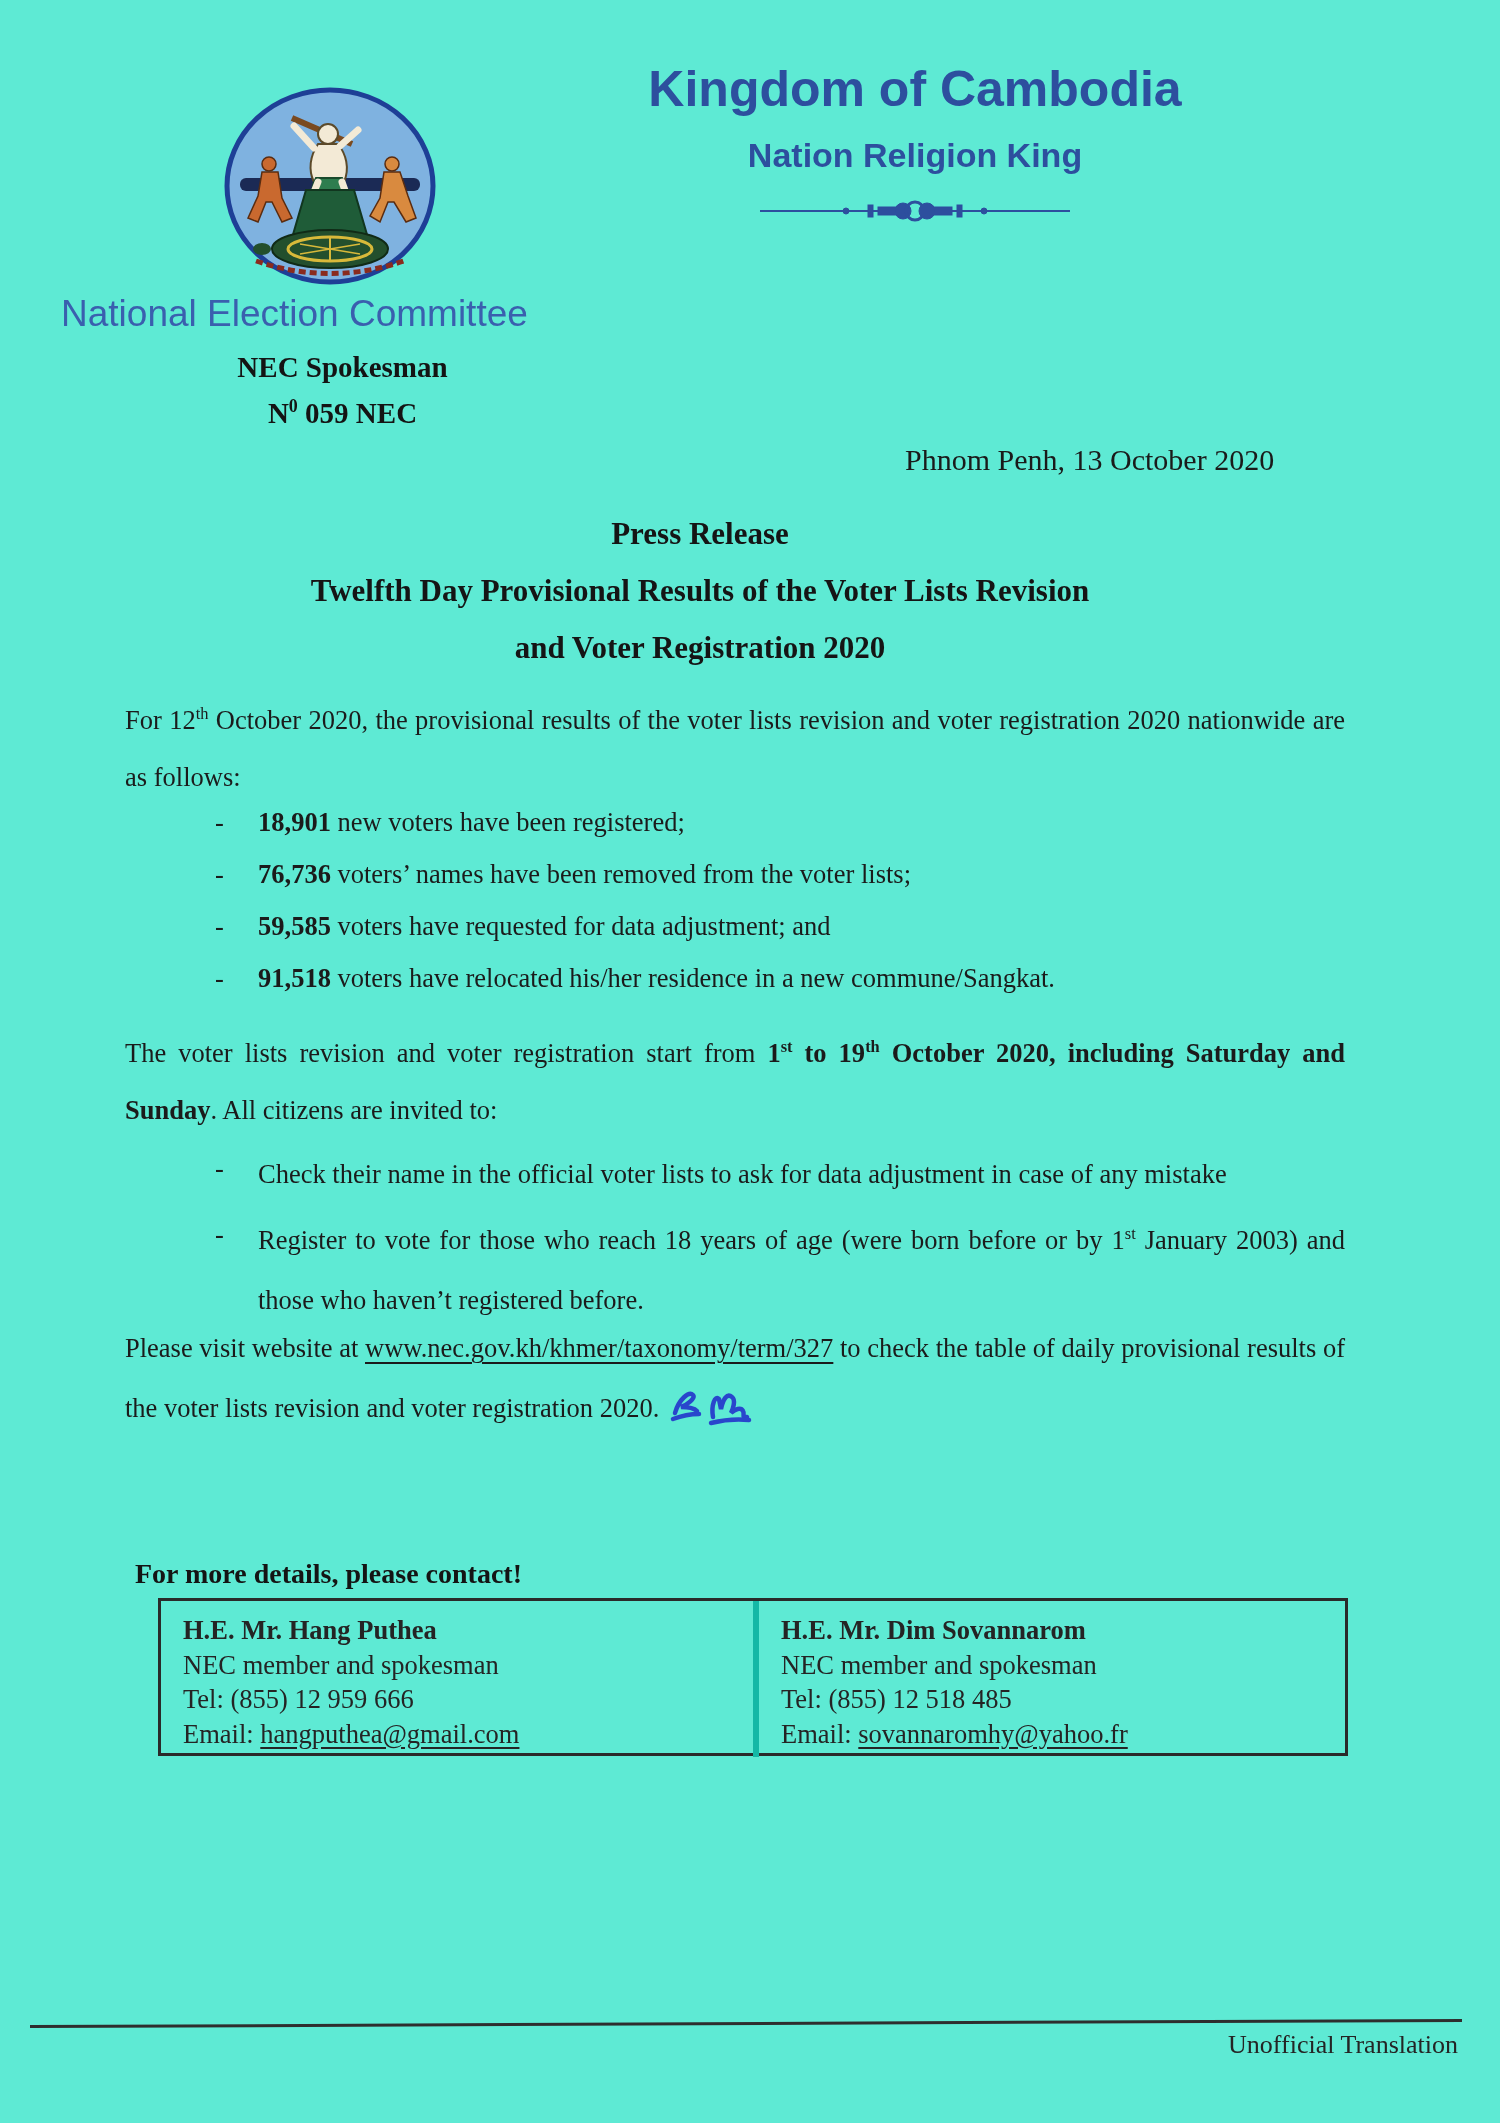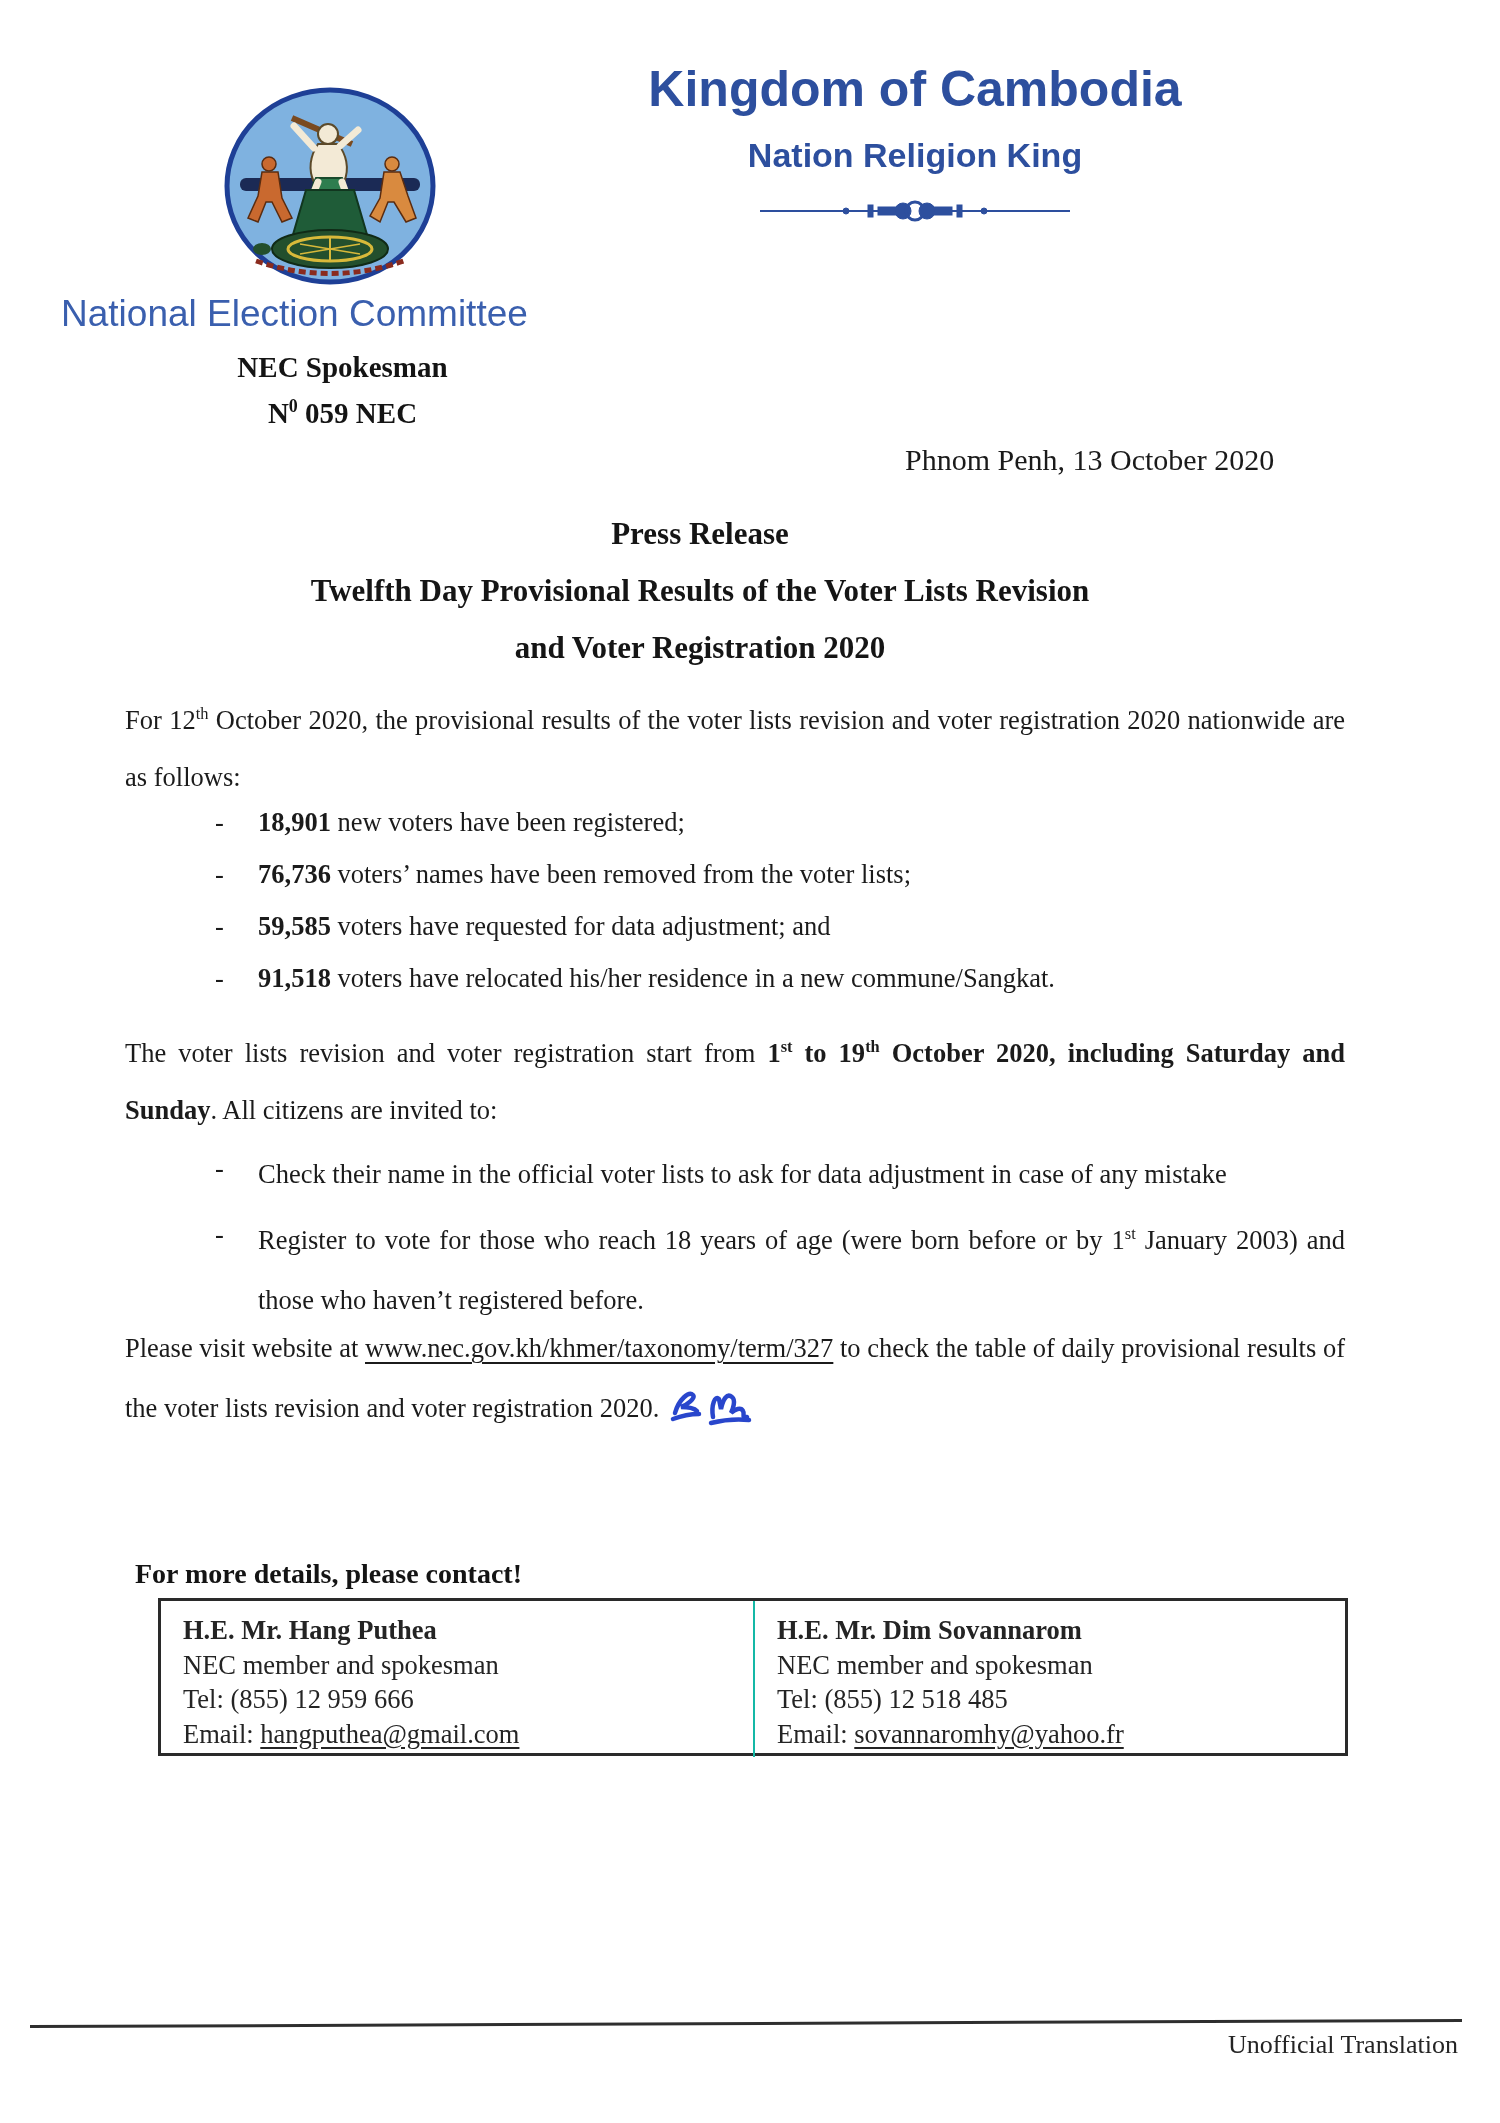--- a/index.html
+++ b/index.html
@@ -1,19 +1,19 @@
 <!DOCTYPE html>
 <html><head>
 <meta charset="utf-8">
 <style>
   html,body{margin:0;padding:0;background:#e8e8e8;}
   .page{
     position:relative;
     width:1500px;height:2123px;
-    background:#ffffff;
+    background:#5eead4;
     font-family:"Liberation Serif","DejaVu Serif",serif;
     color:#1c1c1c;
     overflow:hidden;
     margin:0 auto;
   }
   
   .emblem{position:absolute;left:222px;top:86px;width:216px;height:200px;}
   .kingdom-block{
     position:absolute;left:585px;top:60px;width:660px;text-align:center;
     font-family:"Liberation Sans","DejaVu Sans",sans-serif;color:#2d4f9e;
@@ -57,21 +57,21 @@
   b,.bold{font-weight:bold;}
   .weblink{text-decoration:underline;text-underline-offset:5px;color:#1b1b1b;cursor:pointer;}
   .sig{display:inline-block;vertical-align:-14px;margin-left:10px;}
   
   .contact-heading{position:absolute;left:135px;top:1558px;font-weight:bold;font-size:28px;color:#141414;}
   .contact-table{
     position:absolute;left:158px;top:1598px;width:1190px;height:158px;
     border:3px solid #2a2a2a;display:grid;grid-template-columns:1fr 1fr;box-sizing:border-box;
   }
   .contact-card{padding:12px 12px 6px 22px;font-size:26.5px;line-height:34.5px;color:#242424;}
-  .contact-card + .contact-card{border-left:2px solid #14b8a6;}
+  .contact-card + .contact-card{border-left:6px solid #14b8a6;}
   .contact-name{font-weight:bold;}
   .email-link{text-decoration:underline;text-underline-offset:4px;color:#242424;cursor:pointer;}
   
   .footer-rule{position:absolute;left:30px;top:2022px;width:1432px;height:3px;background:#2e2e2e;transform:rotate(-0.25deg);}
   .footer-note{position:absolute;right:42px;top:2030px;font-size:26px;color:#242424;}
 </style>
 </head>
 <body>
 
 <div class="page">

